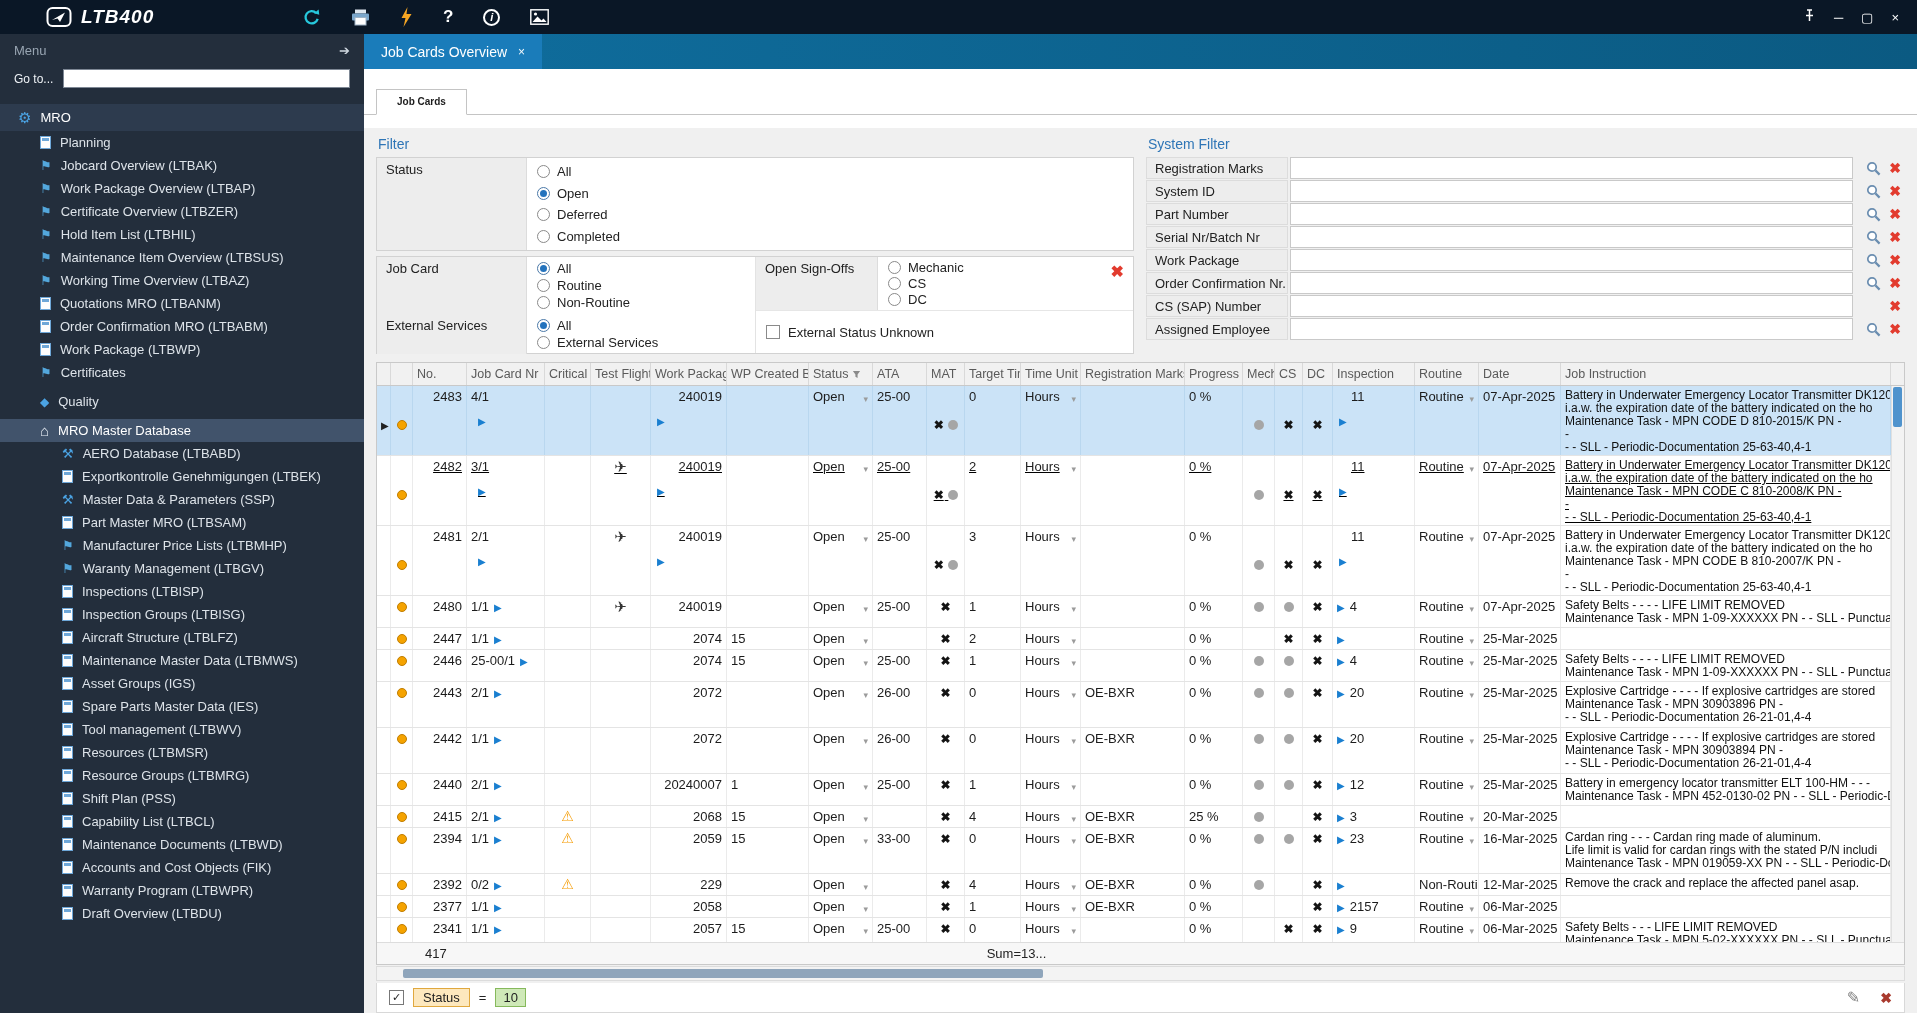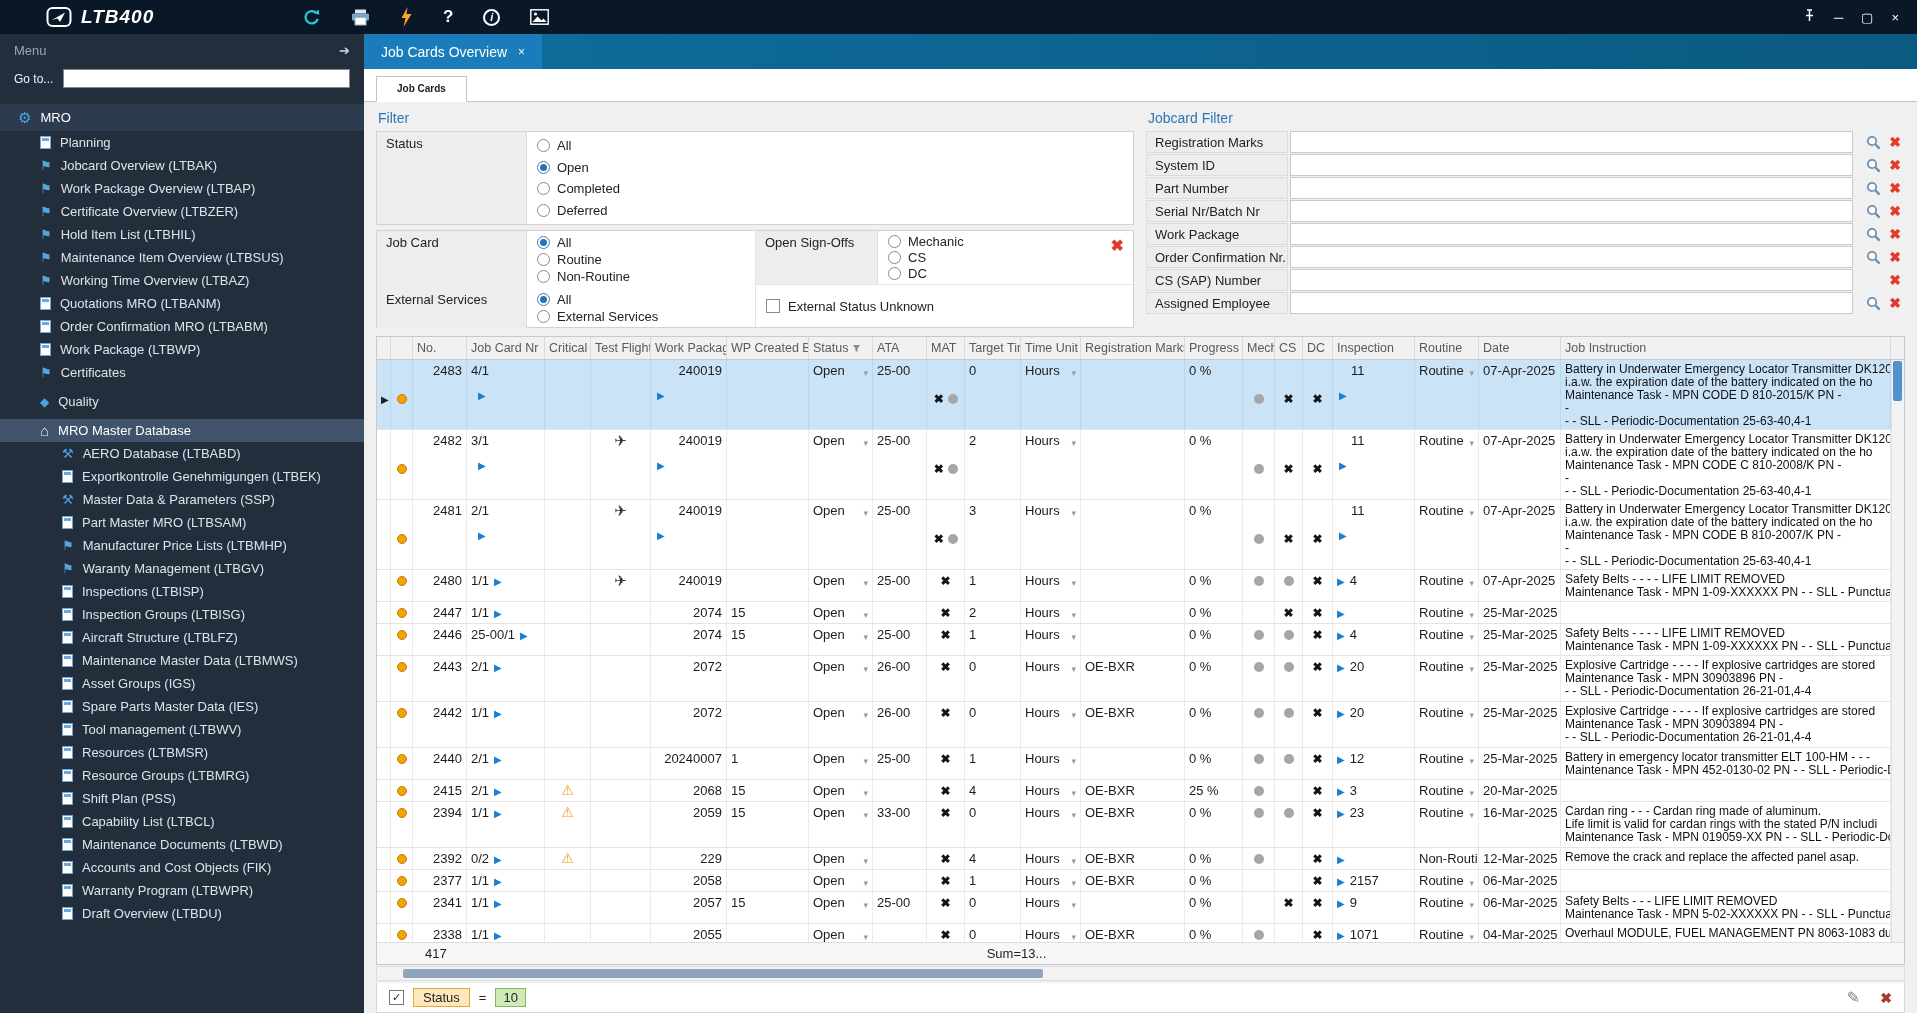--- a/index.html
+++ b/index.html
@@ -36,21 +36,21 @@
   .ticon { flex:none; display:inline-flex; align-items:center; justify-content:center; }
   .ti-gear { color:#4ba3e3; font-size:15px; }
   .ti-home { color:#e6edf4; font-size:15px; }
   .ti-diamond { color:#4ba3e3; font-size:12px; }
   .ti-tools { color:#4ba3e3; font-size:13px; }
   .ti-flag { color:#53a7dc; font-size:13px; }
   .ti-doc { width:11px; height:13px; background:#fdfdfd; border:1px solid #6ea7d8; position:relative; }
   .ti-doc::after { content:""; position:absolute; left:1px; top:1px; right:1px; height:3px; background:#6ea7d8; }
 
   
-  .content { flex:1; min-width:0; display:flex; flex-direction:column; background:#fff; }
+  .content { flex:1; min-width:0; display:flex; flex-direction:column; background:#fff;gap:13px; }
   .tabstrip { height:35px; background:linear-gradient(90deg,#0f6d9d,#0b5a82); display:flex; align-items:stretch; }
   .maintab { background:#1a7cba; color:#fff; display:flex; align-items:center; gap:11px; padding:0 17px; font-size:14px; cursor:pointer; }
   .tabx { font-size:12px; opacity:.95; cursor:pointer; }
   .subtabbar { height:33px; background:#fff; border-bottom:1px solid #c4c4c4; display:flex; align-items:flex-end; padding-left:12px; }
   .subtab { border:1px solid #c4c4c4; border-bottom:1px solid #fff; margin-bottom:-1px; background:#fff;
             padding:6px 20px 7px; font-size:10px; font-weight:bold; color:#1c1c1c; cursor:pointer; }
 
   .workarea { flex:1; min-height:0; background:#f0f0f0; padding:6px 12px 0; display:flex; flex-direction:column; }
 
   
@@ -367,25 +367,25 @@
                 <label class="ropt">
                   <span class="rb"></span>
                   <span>All</span>
                 </label>
                 <label class="ropt">
                   <span class="rb on"></span>
                   <span>Open</span>
                 </label>
                 <label class="ropt">
                   <span class="rb"></span>
-                  <span>Completed</span>
+                  <span>Deferred</span>
                 </label>
                 <label class="ropt">
                   <span class="rb"></span>
-                  <span>Deferred</span>
+                  <span>Completed</span>
                 </label>
               </div>
           </div>
           <div class="fbox boxb">
             <div class="bhalf">
               <div class="fsec">
                 <div class="flabel">Job Card</div>
                 <div class="fopts" id="opts-jobcard">
                     <label class="ropt compact">
                       <span class="rb on"></span>
@@ -435,21 +435,21 @@
                 <span class="redx-big">✖</span>
               </div>
               <div class="matrow">
                 <span class="cbox"></span>
                 <span>External Status Unknown</span>
               </div>
             </div>
           </div>
         </div>
         <div class="scol">
-          <div class="ftitle">Jobcard Filter</div>
+          <div class="ftitle">System Filter</div>
           <div>
               <div class="sysrow">
                 <div class="syslabel">Registration Marks</div>
                 <input class="sysinput" value="" style="">
                 <span class="sysicons">
                   <span class="mag">
                     <svg width="15" height="15" viewBox="0 0 15 15">
                       <circle cx="6" cy="6" r="4.2" fill="#fff" stroke="#6a8db0" stroke-width="1.7"></circle>
                       <line x1="9.4" y1="9.4" x2="13.6" y2="13.6" stroke="#6a8db0" stroke-width="2.2"></line>
                     </svg>
@@ -652,21 +652,21 @@
               <div class="tcell c-routine" style="width:64px"><span>Routine</span><span class="dd">▾</span></div>
               <div class="tcell c-date" style="width:82px">07-Apr-2025</div>
               <div class="tcell c-instr flex">
                 <div class="iline">Battery in Underwater Emergency Locator Transmitter DK120</div>
                 <div class="iline">i.a.w. the expiration date of the battery indicated on the ho</div>
                 <div class="iline">Maintenance Task - MPN CODE D 810-2015/K PN -</div>
                 <div class="iline">-</div>
                 <div class="iline">- - SLL - Periodic-Documentation 25-63-40,4-1</div>
               </div>
             </div>
-            <div class="trow tall" style="height: 70px;">
+            <div class="trow tall" style="height: 70px; text-decoration: underline;">
               <div class="tcell c-marker" style="width:14px"></div>
               <div class="tcell c-dot" style="width:22px"><span class="odot"></span></div>
               <div class="tcell c-no" style="width:54px">2482</div>
               <div class="tcell c-jc" style="width:78px">
                 <div class="vline">3/1</div>
                 <div class="aline"><span class="ar">▶</span></div>
               </div>
               <div class="tcell c-critical" style="width:46px"></div>
               <div class="tcell c-tf" style="width:60px"><span class="plane">✈</span></div>
               <div class="tcell c-wp" style="width:76px">

